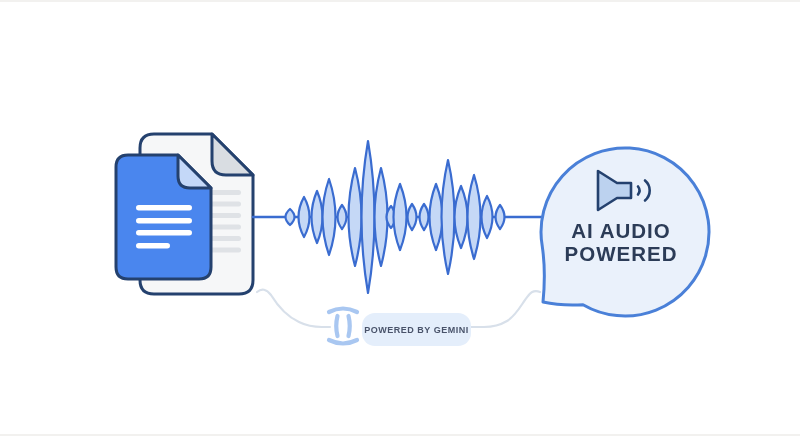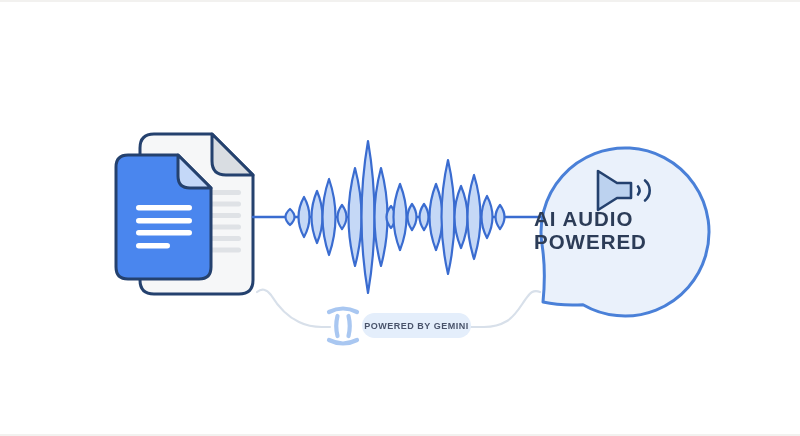--- a/index.html
+++ b/index.html
@@ -2,26 +2,26 @@
 <html><head>
 <meta charset="utf-8">
 <style>
   html,body{margin:0;padding:0;background:#ffffff;font-family:"Liberation Sans",sans-serif;}
   #canvas{position:relative;width:800px;height:436px;background:#ffffff;overflow:hidden;}
   #scene{position:absolute;left:0;top:0;}
   .edge-line{position:absolute;left:0;width:800px;height:2px;background:#f2f1ef;}
   #edge-top{top:0;}
   #edge-bottom{bottom:0;}
   .bubble-label{
-    position:absolute;left:534px;top:208px;width:174px;
-    text-align:left;color:#2c3c57;font-weight:bold;
+    position:absolute;left:534px;top:220px;width:174px;
+    text-align:center;color:#2c3c57;font-weight:bold;
     font-size:20.5px;line-height:22.5px;letter-spacing:1px;
   }
   .badge{
-    position:absolute;left:362px;top:313px;width:109px;height:25px;
+    position:absolute;left:362px;top:313px;width:109px;height:33px;
     background:#e4eefb;border-radius:13px;
     display:flex;align-items:center;justify-content:center;
   }
   .badge span{
     font-size:9px;font-weight:bold;color:#49536a;letter-spacing:0.5px;
     white-space:nowrap;
   }
 </style>
 </head>
 <body>

